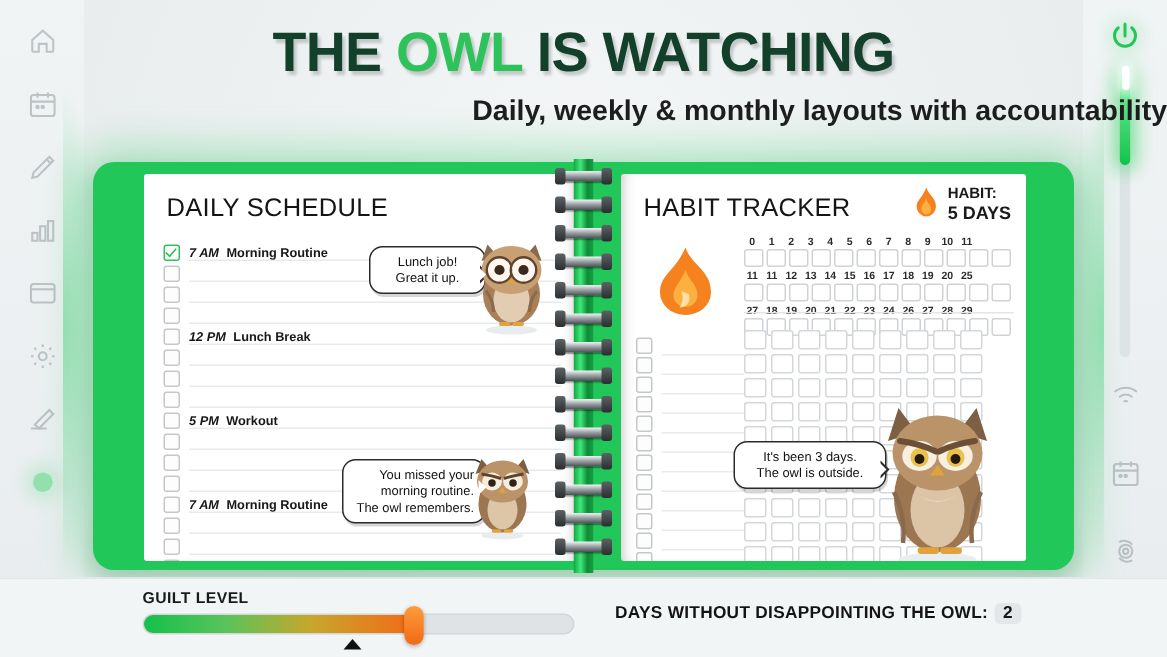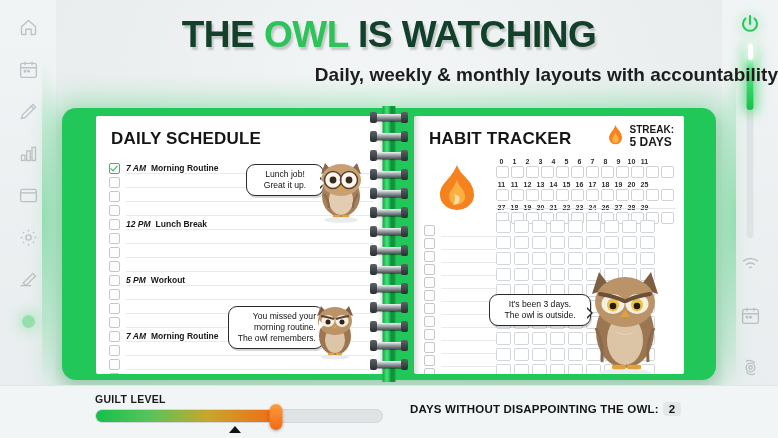--- a/index.html
+++ b/index.html
@@ -59,21 +59,21 @@
   .spine{position:absolute;left:50%;transform:translateX(-50%);top:0;bottom:0;width:13px;
         background:linear-gradient(90deg,#16a544,#3ee878 35%,#0f8c39 70%,#15a040);}
   .ring{position:absolute;left:2px;right:2px;height:7px;border-radius:4px;
         background:linear-gradient(180deg,#f3f5f6,#9ea4a8 45%,#4a4f52);
         box-shadow:0 1px 1px rgba(0,0,0,.4);}
   .ring:before,.ring:after{content:"";position:absolute;top:-2px;width:7px;height:11px;border-radius:2px;
         background:linear-gradient(180deg,#5c6265,#2a2e30);}
   .ring:before{left:-1px;} .ring:after{right:-1px;}
 
   
-  .ph{position:absolute;left:15px;top:13px;font-size:17px;font-weight:bold;color:#151515;
+  .ph{position:absolute;left:15px;top:13px;font-size:17px;font-weight:normal;color:#151515;
       letter-spacing:.2px;text-align:center;}
   .streak{position:absolute;right:10px;top:8px;display:flex;align-items:center;gap:5px;}
   .streak .stxt{font-size:10px;font-weight:bold;color:#1a1a1a;line-height:12px;}
   .streak .stxt b{font-size:12px;display:block;}
 
   
   .rows{position:absolute;left:13px;right:10px;top:45px;}
   .row{display:flex;align-items:center;height:14px;}
   .cb{width:9px;height:9px;border:1px solid #c4c8cb;border-radius:2px;background:#fdfdfd;
       flex:0 0 auto;margin-right:6px;position:relative;}
@@ -376,21 +376,21 @@
         </div>
     </div>
 
     <div class="page right">
       <div class="ph">HABIT TRACKER</div>
       <div class="streak">
         <svg width="19" height="24" viewBox="0 0 20 26">
           <path d="M10 1 C12 7 17 8 17 15 a7 7 0 0 1-14 0 C3 10 7 9 10 1Z" fill="#f5821f"></path>
           <path d="M10 9 C11 13 13.5 13.5 13.5 17 a3.5 3.5 0 0 1-7 0 C6.5 14 8.5 12.5 10 9Z" fill="#fbb040"></path>
         </svg>
-        <div class="stxt"><span>STREAK:</span><b>5 DAYS</b></div>
+        <div class="stxt"><span>HABIT:</span><b>5 DAYS</b></div>
       </div>
 
       <div class="hflame">
         <svg width="42" height="54" viewBox="0 0 42 54">
           <path d="M21 1 C25 13 38 16 38 31 a17 15 0 0 1-34 0 C4 19 14 17 21 1Z" fill="#f5821f"></path>
           <path d="M21 16 C23.5 24 29 25 29 33 a8 7.5 0 0 1-16 0 C13 27 18 24 21 16Z" fill="#fbb040"></path>
           <path d="M18 30 c2 4 1 8 -1 11 c5 0 8-4 6-9 z" fill="#fff0c8" opacity=".75"></path>
         </svg>
       </div>
 

